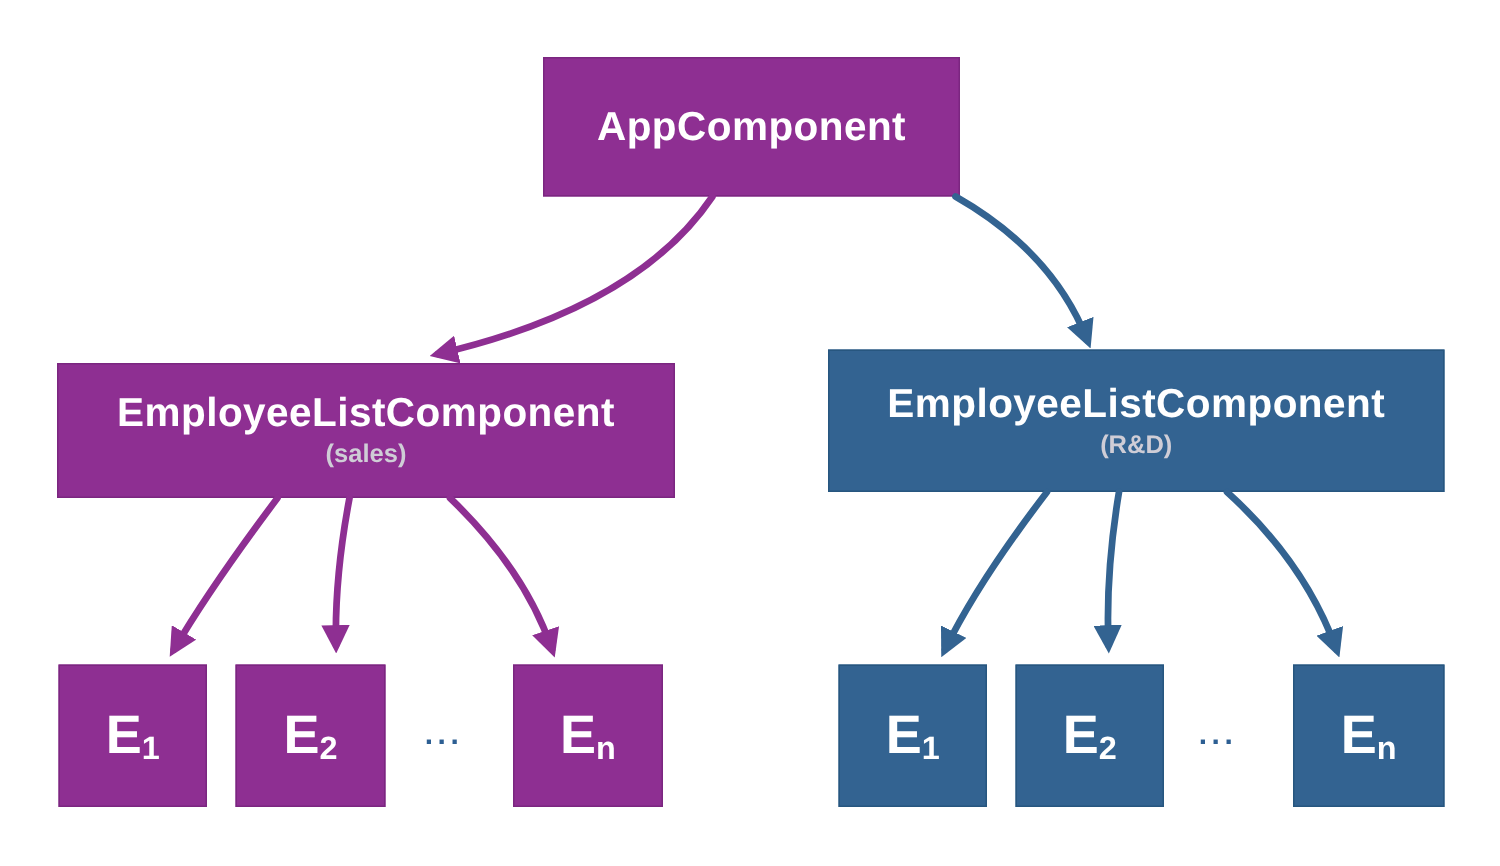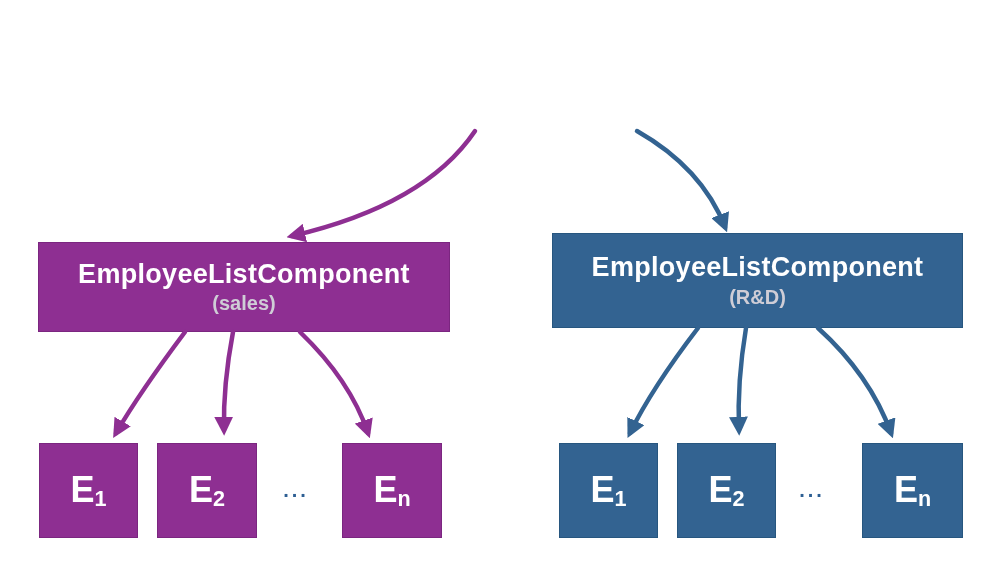--- a/index.html
+++ b/index.html
@@ -9,21 +9,21 @@
     font-family:"Liberation Sans",sans-serif;
   }
   .box{
     position:absolute;z-index:1;box-sizing:border-box;
     display:flex;flex-direction:column;align-items:center;justify-content:center;
     text-align:center;
   }
   .purple{background:var(--purple);border:1.5px solid var(--purple_border);}
   .blue{background:var(--blue);border:1.5px solid var(--blue_border);}
   .main-label{color:var(--label_text);font-weight:bold;font-size:27px;line-height:1.1;letter-spacing:.3px;}
-  .sub-label{color:var(--subtitle_text);font-weight:bold;font-size:20px;line-height:1.1;margin-top:3px;}
+  .sub-label{color:var(--subtitle_text);font-weight:bold;font-size:17px;line-height:1.1;margin-top:3px;}
   .leaf-label{color:var(--label_text);font-weight:bold;font-size:36px;line-height:1;}
   .leaf-label sub{font-size:0.6em;vertical-align:-0.2em;letter-spacing:0;}
   .dots{
     position:absolute;z-index:1;display:flex;align-items:center;justify-content:center;
     color:var(--ellipsis);font-weight:bold;font-size:20px;letter-spacing:3px;line-height:1;
   }
   #arrows{position:absolute;left:0;top:0;z-index:3;pointer-events:none;}
 
   #root-box{left:362px;top:38px;width:278px;height:93px;}
   #sales-box{left:38px;top:242px;width:412px;height:90px;}
@@ -54,20 +54,23 @@
     <path d="M475,131 Q425,205 292,236" fill="none" stroke-width="4.5" stroke-linecap="round" marker-end="url(#arrow-purple)" stroke="#8e2f92"></path>
     <path d="M637,131 Q702,168 725,227" fill="none" stroke-width="4.5" stroke-linecap="round" marker-end="url(#arrow-blue)" stroke="#336391"></path>
     <path d="M185,332 Q140,392 116,433" fill="none" stroke-width="4.5" stroke-linecap="round" marker-end="url(#arrow-purple)" stroke="#8e2f92"></path>
     <path d="M233,332 Q223,385 224,430" fill="none" stroke-width="4.5" stroke-linecap="round" marker-end="url(#arrow-purple)" stroke="#8e2f92"></path>
     <path d="M300,332 Q350,380 368,433" fill="none" stroke-width="4.5" stroke-linecap="round" marker-end="url(#arrow-purple)" stroke="#8e2f92"></path>
     <path d="M698,328 Q652,388 630,433" fill="none" stroke-width="4.5" stroke-linecap="round" marker-end="url(#arrow-blue)" stroke="#336391"></path>
     <path d="M746,328 Q737,382 739,430" fill="none" stroke-width="4.5" stroke-linecap="round" marker-end="url(#arrow-blue)" stroke="#336391"></path>
     <path d="M818,328 Q870,375 891,433" fill="none" stroke-width="4.5" stroke-linecap="round" marker-end="url(#arrow-blue)" stroke="#336391"></path>
   </svg>
 
+  <div id="root-box" class="box purple">
+    <span class="main-label">AppComponent</span>
+  </div>
 
   <div id="sales-box" class="box purple">
     <span class="main-label">EmployeeListComponent</span>
     <span class="sub-label">(sales)</span>
   </div>
 
   <div id="rnd-box" class="box blue">
     <span class="main-label">EmployeeListComponent</span>
     <span class="sub-label">(R&amp;D)</span>
   </div>

